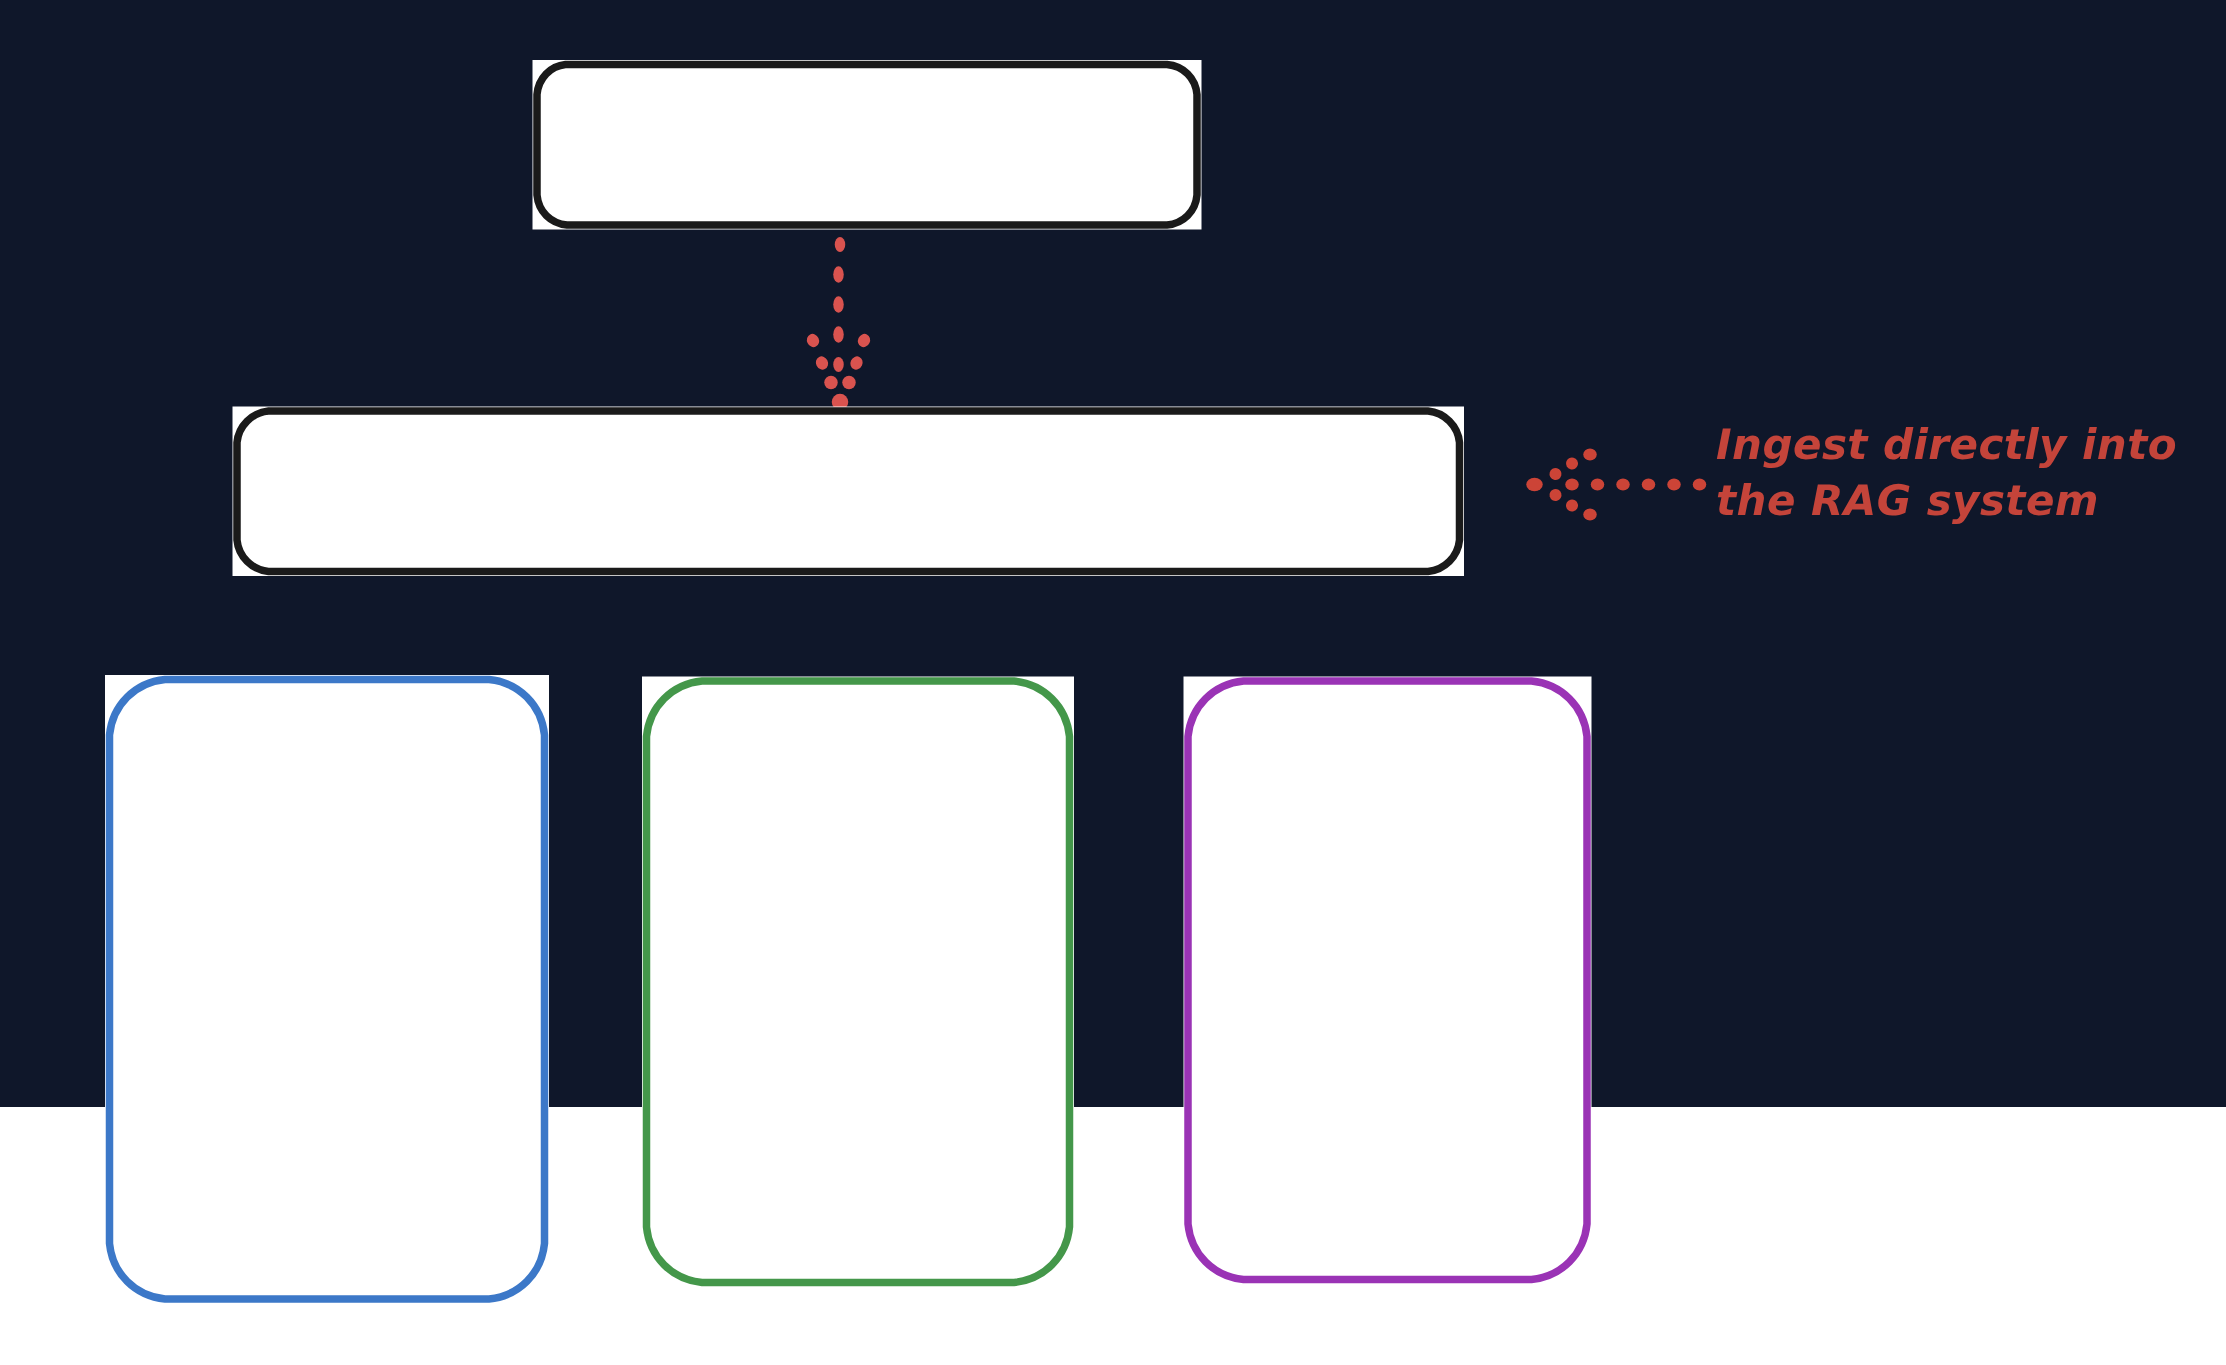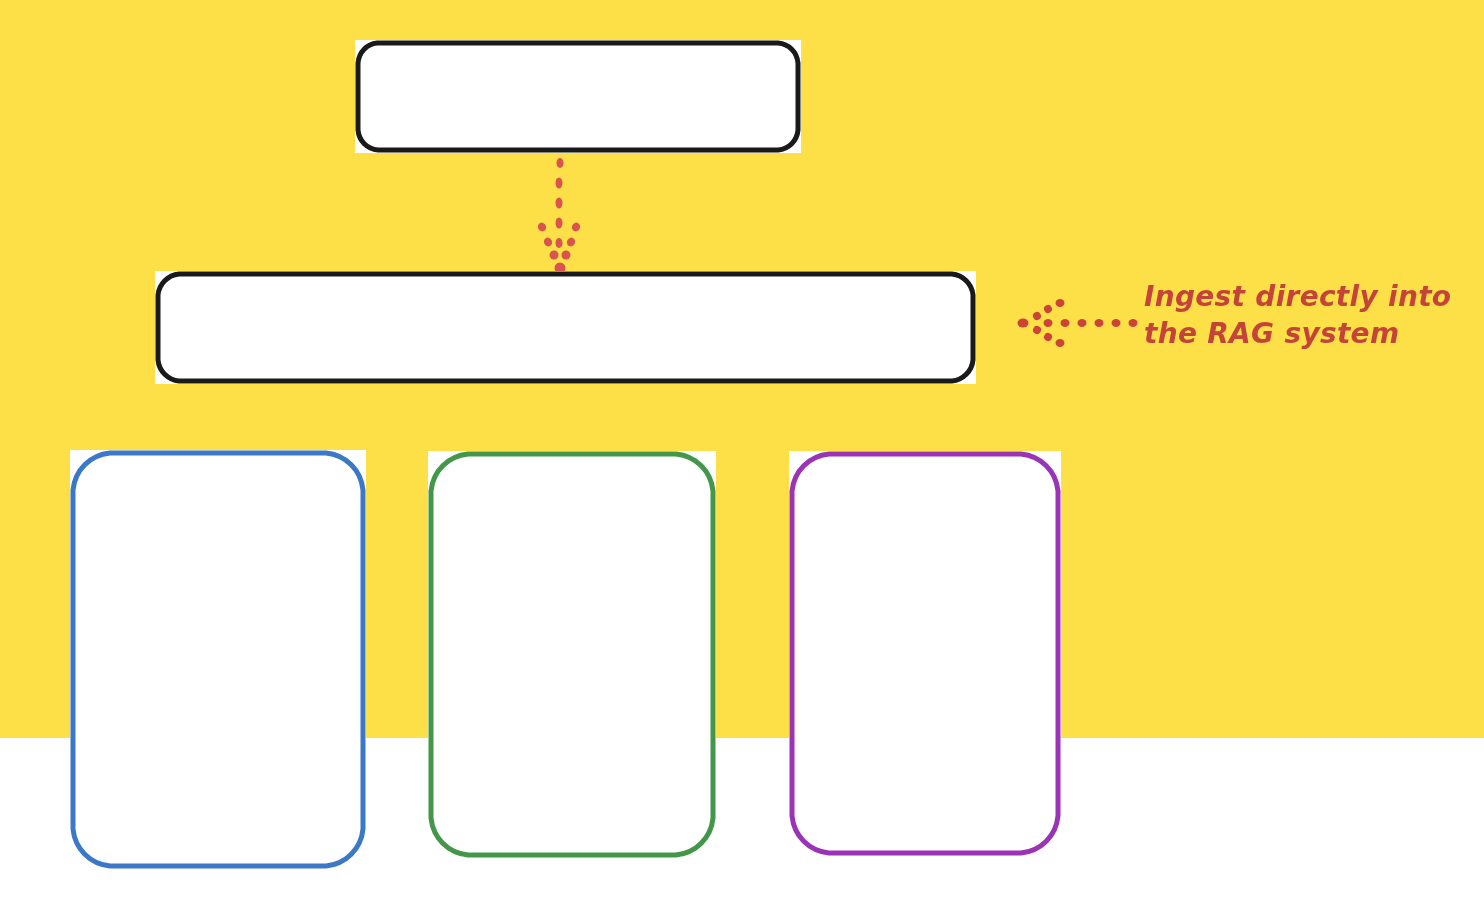--- a/index.html
+++ b/index.html
@@ -10,21 +10,21 @@
   body {
     width: 1484px;
     height: 910px;
     overflow: hidden;
     font-family: "DejaVu Sans", sans-serif;
   }
   #canvas {
     position: relative;
     width: 1484px;
     height: 738px;
-    background: #fde047;
+    background: #0f172a;
   }
   .node {
     position: absolute;
     box-sizing: border-box;
     display: flex;
     align-items: center;
     justify-content: center;
     background: #ffffff;
   }
   .node-label {

